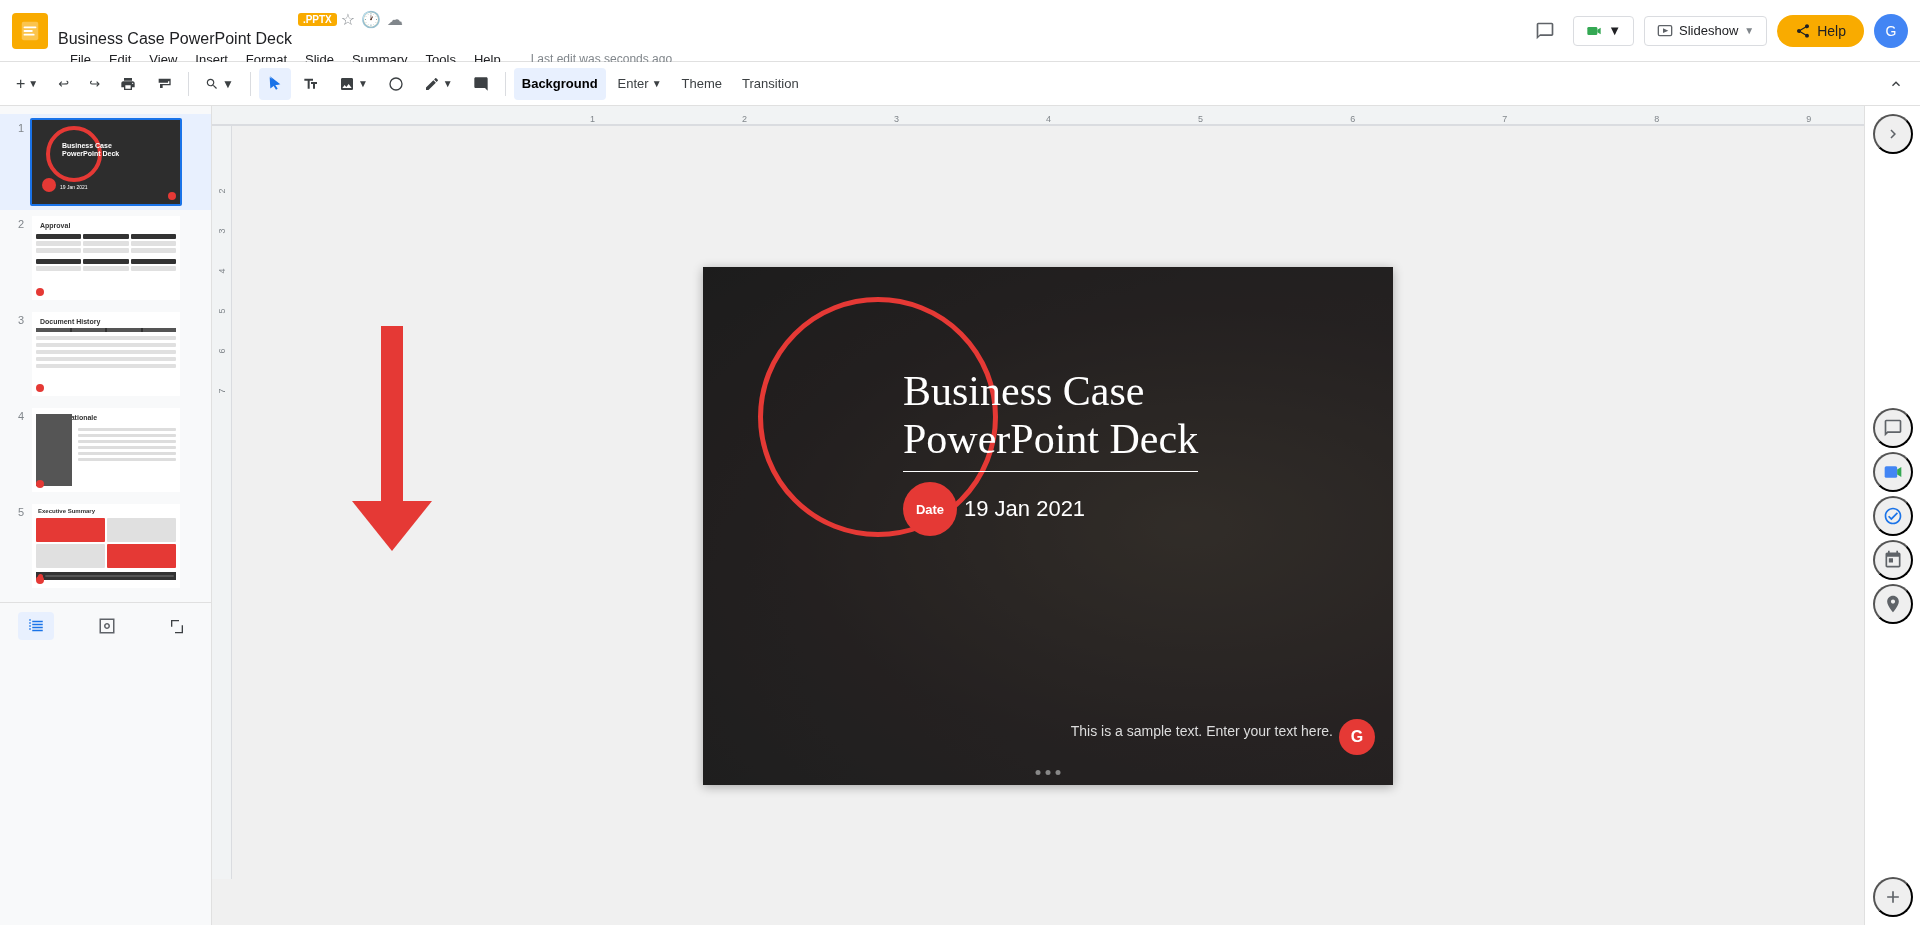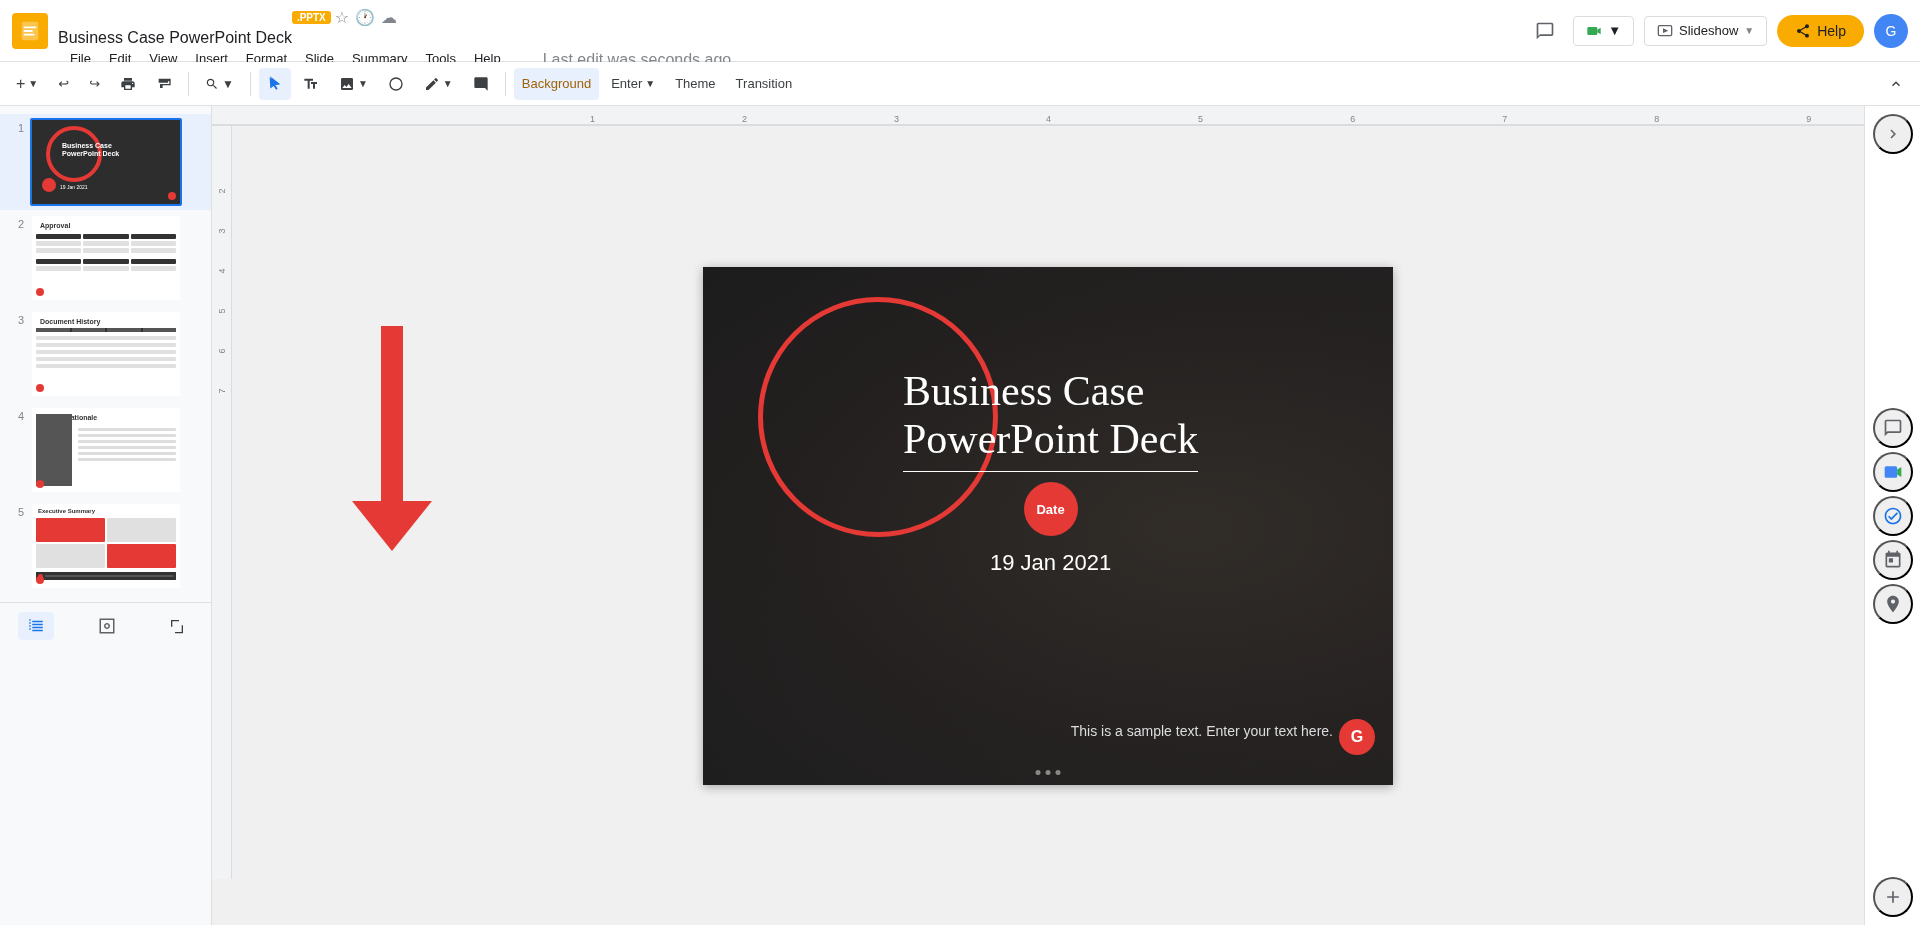--- a/index.html
+++ b/index.html
@@ -27,40 +27,41 @@
     #title-section { display: flex; flex-direction: column; margin-right: 8px; }
     #doc-title { font-size: 18px; font-weight: 500; color: #202124; margin-top: 40px; }
     #file-type-badge {
       background: #F9AB00;
       color: #fff;
       font-size: 10px;
       font-weight: bold;
       padding: 1px 5px;
       border-radius: 3px;
       display: inline-block;
+      margin-left: 6px;
       vertical-align: middle;
     }
     .title-row { display: flex; align-items: center; }
     #title-icons { display: flex; gap: 6px; margin-left: 4px; color: #5f6368; font-size: 16px; }
     #menu-bar {
       display: flex;
       gap: 2px;
       margin-left: 4px;
       font-size: 13px;
       color: #202124;
     }
     #menu-bar span {
       padding: 4px 8px;
       border-radius: 4px;
       cursor: pointer;
     }
     #last-edit {
-      font-size: 16px;
+      font-size: 12px;
       color: #80868b;
-      margin-left: 24px;
+      margin-left: 12px;
       text-decoration: underline;
       cursor: pointer;
     }
     #top-right {
       margin-left: auto;
       display: flex;
       align-items: center;
       gap: 10px;
     }
     .top-icon-btn {
@@ -138,21 +139,21 @@
     .tb-divider {
       width: 1px;
       height: 24px;
       background: #dadce0;
       margin: 0 4px;
     }
     .tb-btn-active {
       background: #e8f0fe;
       color: #1a73e8;
     }
-    #bg-btn { background: #e8f0fe; color: #a16207; }
+    #bg-btn { background: #e8f0fe; color: #000000; font-weight: bold; }
 
     
     #slide-panel {
       width: 212px;
       background: #f8f9fa;
       border-right: 1px solid #e0e0e0;
       overflow-y: auto;
       flex-shrink: 0;
       padding: 8px 0;
     }
@@ -439,23 +440,22 @@
     }
     .slide-title-line {
       width: 100%;
       height: 1px;
       background: #fff;
       margin: 8px 0;
     }
     .slide-date-row {
       display: flex;
       align-items: center;
-      gap: 14px;
+      gap: 7px;
       margin-top: 10px;
-      flex-direction: column;
     }
     .slide-date-badge {
       background: #e53935;
       color: #fff;
       border-radius: 50%;
       width: 54px; height: 54px;
       display: flex; align-items: center; justify-content: center;
       font-size: 13px;
       font-weight: bold;
     }

